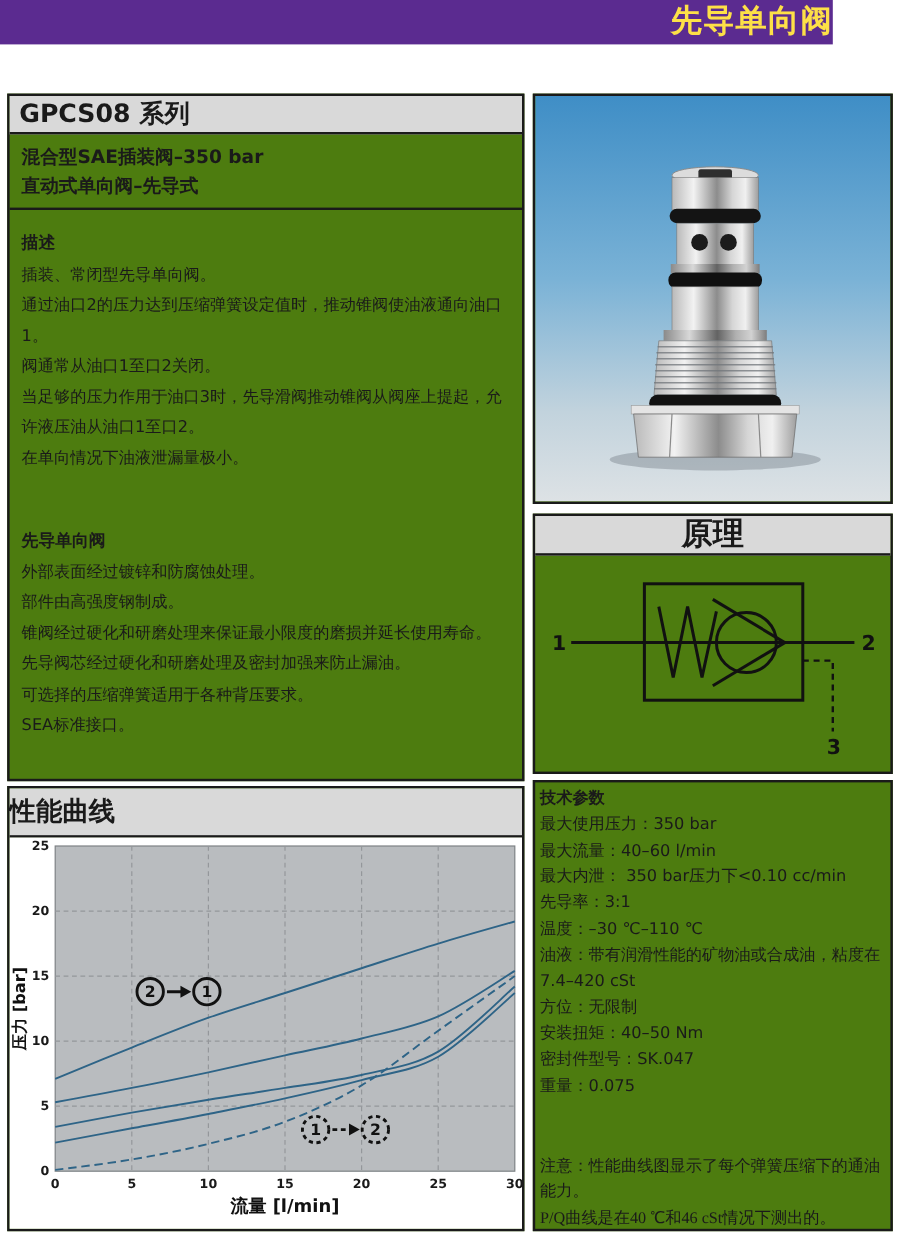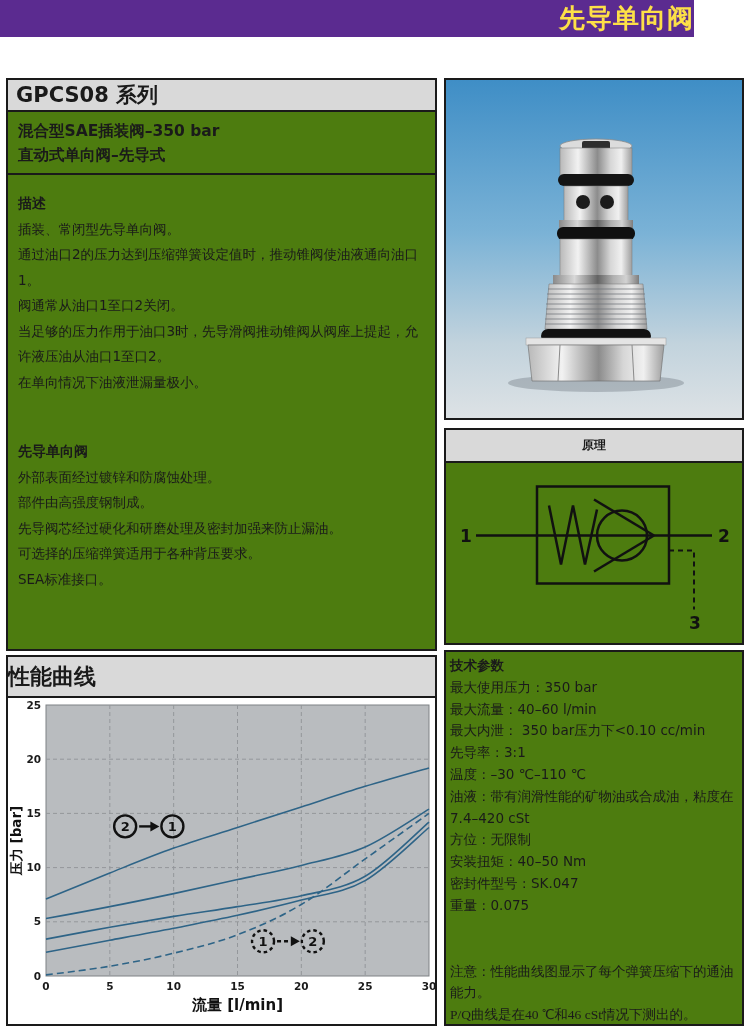--- a/index.html
+++ b/index.html
@@ -25,21 +25,21 @@
   .body-text .h { font-weight:bold; font-size:14px; }
   .body-text .h.feat { margin-top:44px; }
   .body-text p { margin:0; }
 
   
   .photo-box { left:444px; top:78px; width:300px; height:342px; padding:0; }
   .photo-box svg { display:block; width:100%; height:100%; }
 
   
   .principle-box { left:444px; top:428px; width:300px; height:217px; }
-  .principle-header { height:33px; line-height:31px; font-size:12px; text-align:center; }
+  .principle-header { height:33px; line-height:31px; font-size:26px; text-align:center; }
   .principle-body { height:180px; }
   .principle-body svg { display:block; width:100%; height:100%; }
 
   
   .params-box { left:444px; top:650px; width:300px; height:376px; padding:3px 4px 4px 4px;
                 font-size:13.5px; line-height:21.8px; }
   .params-box .ph { font-weight:bold; font-size:13.5px; }
   .notes { margin-top:44px; }
   .notes p { margin:0;font-family:Liberation Serif, serif; }
 
@@ -76,20 +76,21 @@
     <div class="body-text">
       <div class="h">描述</div>
       <p>插装、常闭型先导单向阀。</p>
       <p>通过油口2的压力达到压缩弹簧设定值时，推动锥阀使油液通向油口1。</p>
       <p>阀通常从油口1至口2关闭。</p>
       <p>当足够的压力作用于油口3时，先导滑阀推动锥阀从阀座上提起，允许液压油从油口1至口2。</p>
       <p>在单向情况下油液泄漏量极小。</p>
       <div class="h feat">先导单向阀</div>
       <p>外部表面经过镀锌和防腐蚀处理。</p>
       <p>部件由高强度钢制成。</p>
+      <p>锥阀经过硬化和研磨处理来保证最小限度的磨损并延长使用寿命。</p>
       <p>先导阀芯经过硬化和研磨处理及密封加强来防止漏油。</p>
       <p>可选择的压缩弹簧适用于各种背压要求。</p>
       <p>SEA标准接口。</p>
     </div>
   </section>
 
   <section class="box photo-box">
     <svg viewBox="0 0 296 338">
       <defs>
         <linearGradient id="bgGrad" x1="0" y1="0" x2="0" y2="1">

